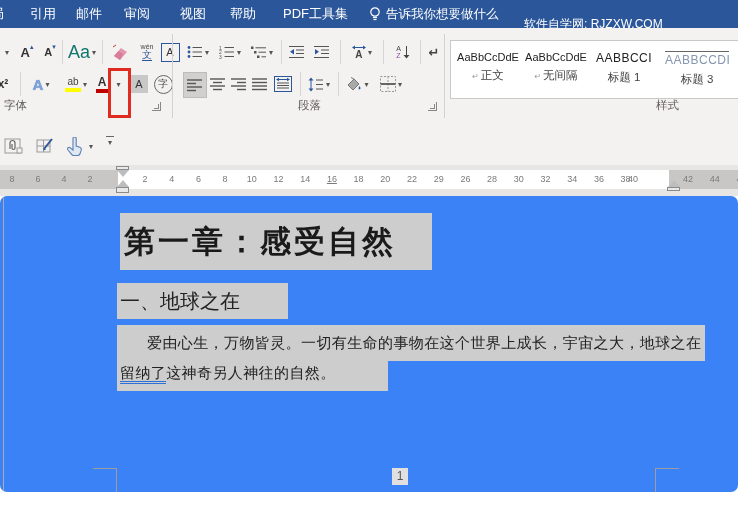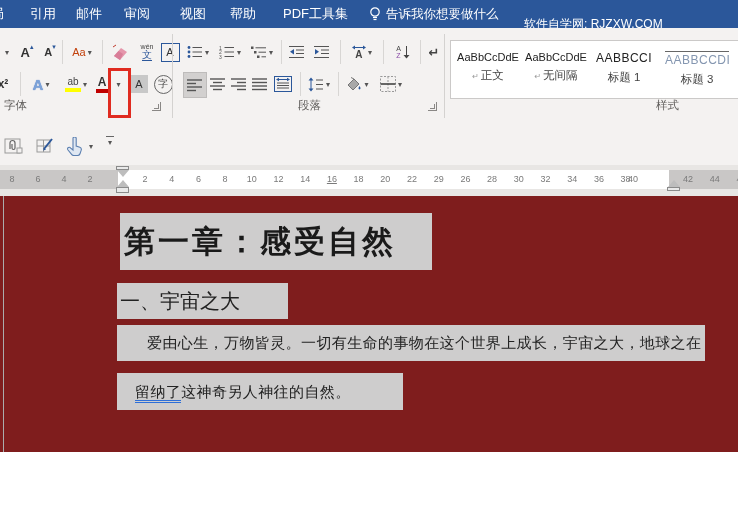--- a/index.html
+++ b/index.html
@@ -52,21 +52,21 @@
   
   .rulerrow{position:absolute;left:0;top:165px;width:738px;height:31px;background:#e8e6e4;}
   .band{position:absolute;left:0;top:5px;width:738px;height:19px;background:#fff;}
   .bandgray{position:absolute;top:0;height:19px;background:#c9c7c6;}
   .rnum{position:absolute;top:4px;width:16px;text-align:center;font-size:9px;color:#7a7a7a;}
   .tri-down{width:0;height:0;border-left:6px solid transparent;border-right:6px solid transparent;border-top:7px solid #bdbdbd;}
   .tri-up{width:0;height:0;border-left:6px solid transparent;border-right:6px solid transparent;border-bottom:7px solid #bdbdbd;}
   .mrect{width:13px;height:5px;background:#e9e9e9;border:1px solid #8a8a8a;box-sizing:border-box;}
 
   
-  .doc{position:absolute;left:0;top:196px;width:738px;height:256px;background:#7f1d1d;overflow:hidden;}
+  .doc{position:absolute;left:0;top:196px;width:738px;height:296px;background:#3b82f6;overflow:hidden;border-radius:7px;}
   .pageedge{position:absolute;left:3px;top:0;width:1px;height:332px;background:#ababab;}
   .sel{position:absolute;background:#cecdcd;color:#1a1a1a;white-space:nowrap;overflow:hidden;cursor:text;}
   .h1t{font-size:31px;font-weight:bold;letter-spacing:3px;line-height:57px;padding-left:4px;}
   .h2t{font-size:20px;line-height:36px;padding-left:3px;color:#222;}
   .bodyt{font-size:15px;line-height:36px;color:#222;letter-spacing:0.4px;}
   .grammar{border-bottom:3px double #2e6fd8;padding-bottom:0px;}
   .crop{position:absolute;width:23px;height:26px;}
   .crop.l{border-top:1px solid #9c9c9c;border-right:1px solid #9c9c9c;}
   .crop.r{border-top:1px solid #9c9c9c;border-left:1px solid #9c9c9c;}
   .pagenum{position:absolute;left:392px;top:272px;width:16px;height:17px;background:#e0e0e0;color:#555;font-size:12px;text-align:center;line-height:17px;}
@@ -105,21 +105,21 @@
     <div class="rbtn row1" style="left:16px;width:22px;">
       <span class="bigA">A</span>
         <span class="smallmark">▴</span>
     </div>
     <div class="rbtn row1" style="left:40px;width:20px;font-size:11px;">
       <span class="bigA" style="font-size:11px;">A</span>
         <span class="smallmark">▾</span>
     </div>
     <div class="vsep" style="left:62px;top:12px;height:24px;"></div>
     <div class="rbtn row1" style="left:66px;width:32px;">
-      <span style="font-size:11px;color:#c2410c;">Aa</span>
+      <span style="font-size:18px;color:#0f766e;">Aa</span>
         <span class="caret"></span>
     </div>
     <div class="vsep" style="left:102px;top:12px;height:24px;"></div>
     <div class="rbtn row1" style="left:106px;width:28px;">
       <span>
         <svg width="20" height="18" viewBox="0 0 20 18">
             <polygon points="4,13 11,5 17,9 10,17" fill="#e596ab"></polygon>
             <polygon points="8.5,8 13,11 10,17 4,13" fill="#d87d98"></polygon>
             <line x1="3" y1="4" x2="6" y2="2" stroke="#c0392b" stroke-width="1"></line>
           </svg>
@@ -454,25 +454,25 @@
       <div class="tri-up" style="margin-left:0.5px;"></div>
       <div class="mrect" style="height:4px;"></div>
     </div>
   </div>
 
   <div class="doc">
     <div class="pageedge"></div>
 
     <div class="sel h1t" style="left:120px;top:17px;width:308px;height:57px;">第一章：感受自然</div>
 
-    <div class="sel h2t" style="left:117px;top:87px;width:168px;height:36px;">一、宇宙之大</div>
+    <div class="sel h2t" style="left:117px;top:87px;width:168px;height:36px;">一、地球之在</div>
 
     <div class="sel bodyt" style="left:117px;top:129px;width:588px;height:36px;padding-left:30px;box-sizing:border-box;">爱由心生，万物皆灵。一切有生命的事物在这个世界上成长，宇宙之大，地球之在，</div>
 
-    <div class="sel bodyt" style="left:117px;top:177px;width:268px;height:37px;line-height:37px;padding-left:18px;"><span class="grammar">留纳了</span><span>这神奇另人神往的自然。</span></div>
+    <div class="sel bodyt" style="left:117px;top:158px;width:268px;height:37px;line-height:37px;padding-left:3px;"><span class="grammar">留纳了</span><span>这神奇另人神往的自然。</span></div>
 
 
     <div class="crop l" style="left:93px;top:272px;"></div>
     <div class="crop r" style="left:655px;top:272px;"></div>
     <div class="pagenum">1</div>
   </div>
 
 </div>
 
 </body></html>

